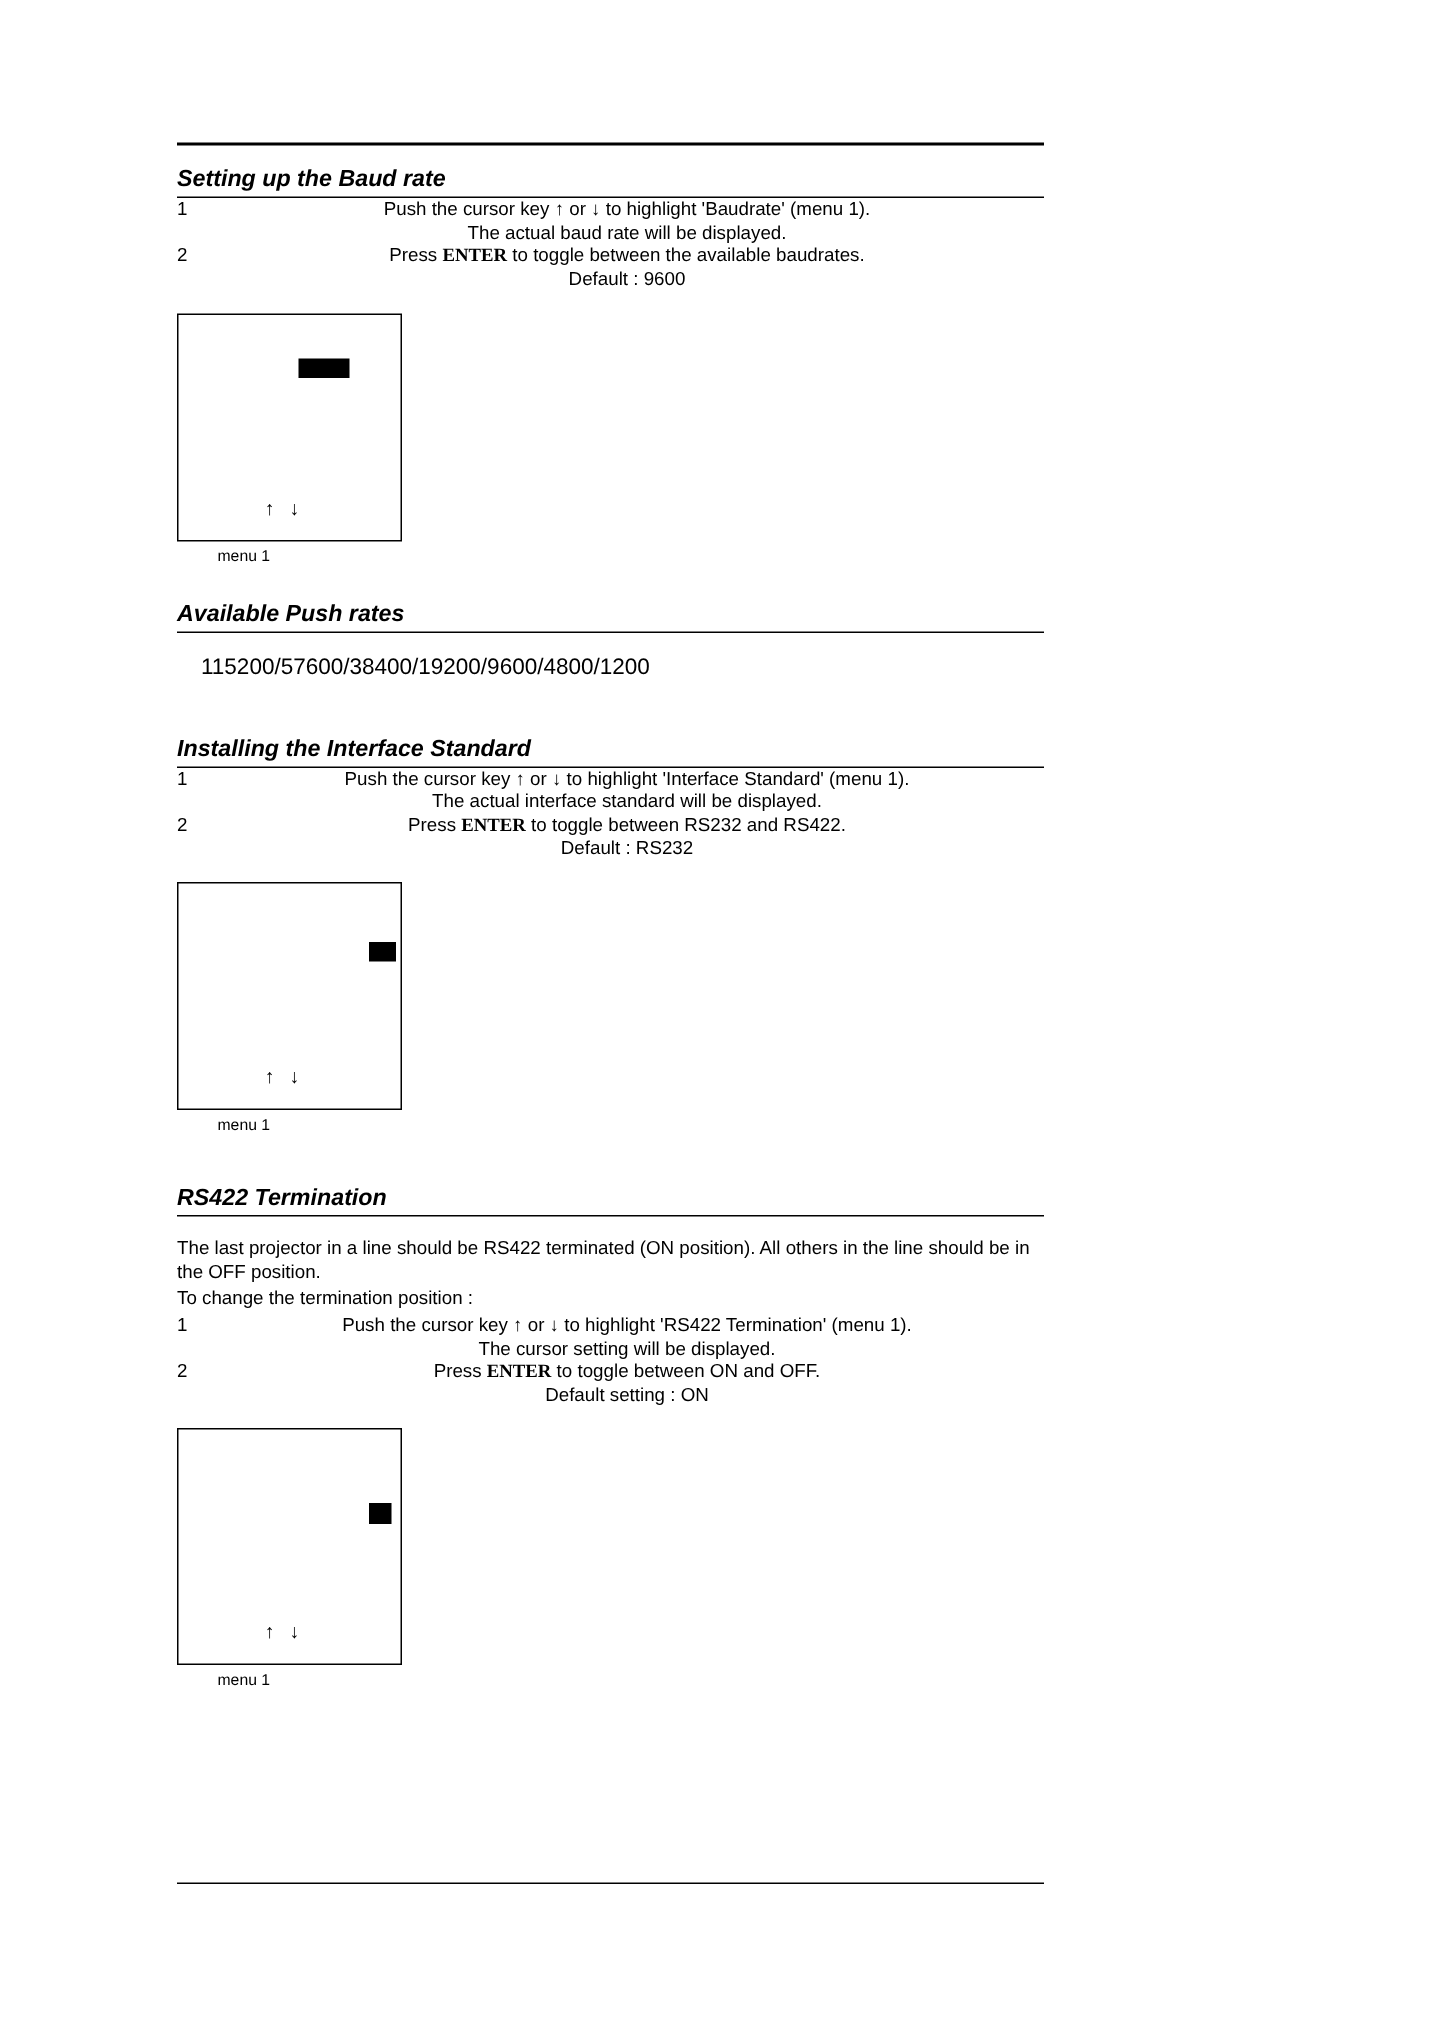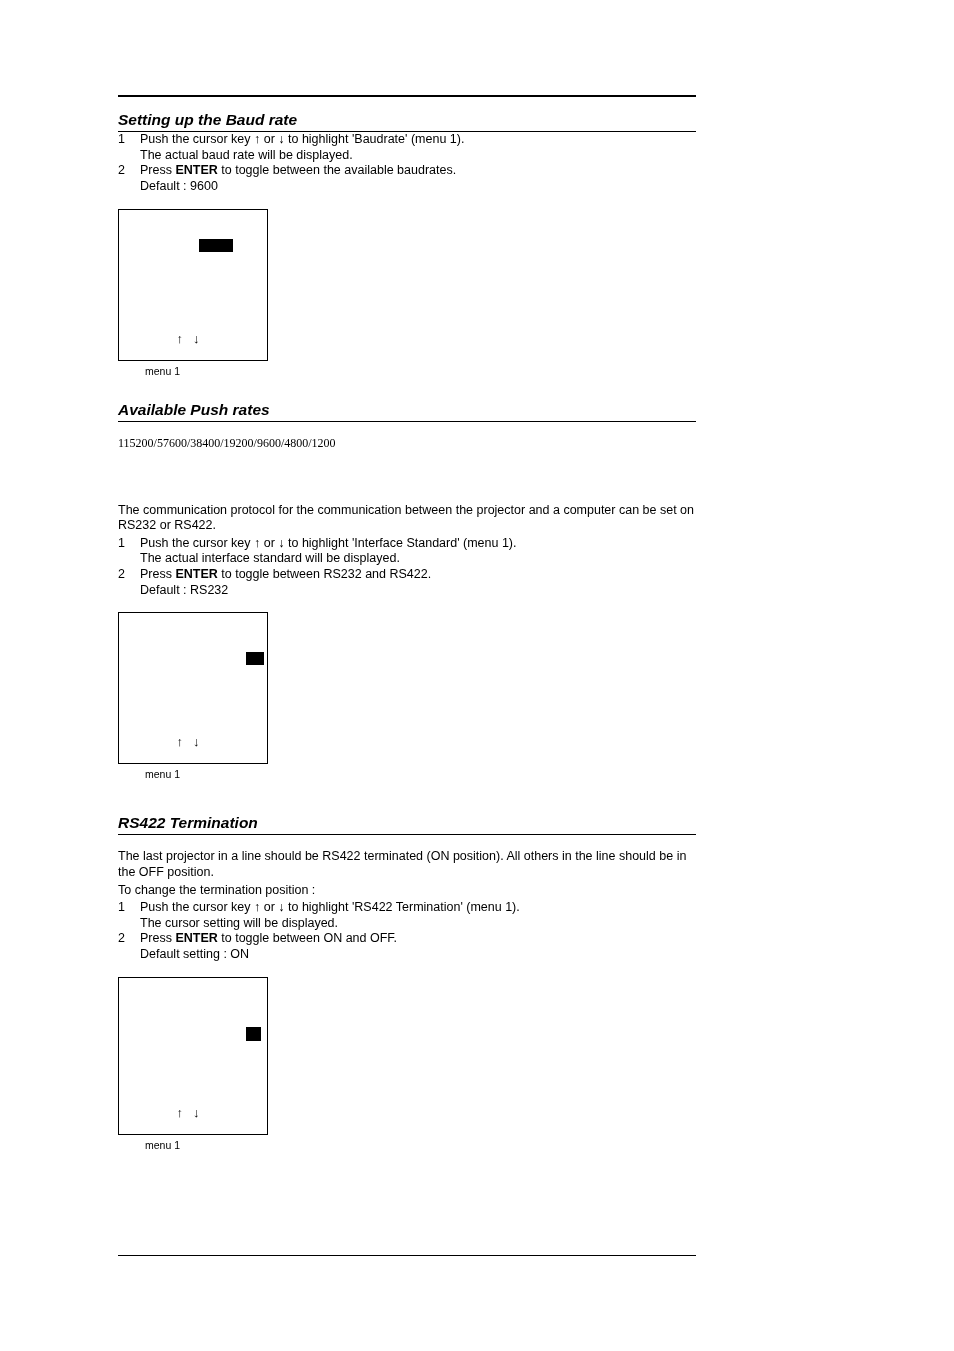--- a/index.html
+++ b/index.html
@@ -44,23 +44,25 @@
     display: flex;
     margin: 0;
     padding: 0;
   }
   .step-num {
     width: 22px;
     flex-shrink: 0;
   }
   .step-body {
     flex: 1;
+    text-align: center;
   }
   .enter-bold {
     font-weight: bold;
+    font-family: Liberation Serif, serif;
   }
   .menu-box {
     border: 1px solid #000;
     width: 150px;
     height: 152px;
     margin-top: 14px;
     position: relative;
     box-sizing: border-box;
   }
   .menu-box-tall {
@@ -81,23 +83,22 @@
   }
   .caption {
     font-size: 10.5px;
     margin-top: 4px;
     margin-left: 27px;
   }
   .section-gap {
     height: 24px;
   }
   .rates {
-    font-size: 12px;
-    margin: 14px 0 0 0;
-    font-family: Liberation Serif, serif;
+    font-size: 15px;
+    margin: 14px 0 0 16px;
   }
   .bottom-rule {
     border-top: 1px solid #000;
     position: absolute;
     left: 118px;
     right: 118px;
     bottom: 95px;
   }
   .arrow {
     font-family: Arial, sans-serif;
@@ -135,21 +136,21 @@
   <div class="caption">menu 1</div>
 
   <div class="section-gap"></div>
 
   <h3 class="section-heading">Available Push rates</h3>
   <p class="rates">115200/57600/38400/19200/9600/4800/1200</p>
 
   <div class="section-gap"></div>
   <div style="height:14px;"></div>
 
-  <p class="body-text">The communication protocol for the communication between the projector and a computer can be set on RS232 or RS422.</p>
+  <h3 class="section-heading">Installing the Interface Standard</h3>
   <ul class="steps">
     <li>
       <span class="step-num">1</span>
       <span class="step-body">
         <span>Push the cursor key </span><span class="arrow">↑</span><span> or </span><span class="arrow">↓</span><span> to highlight 'Interface Standard' (menu 1).</span><br>
         <span>The actual interface standard will be displayed.</span>
       </span>
     </li>
     <li>
       <span class="step-num">2</span>

